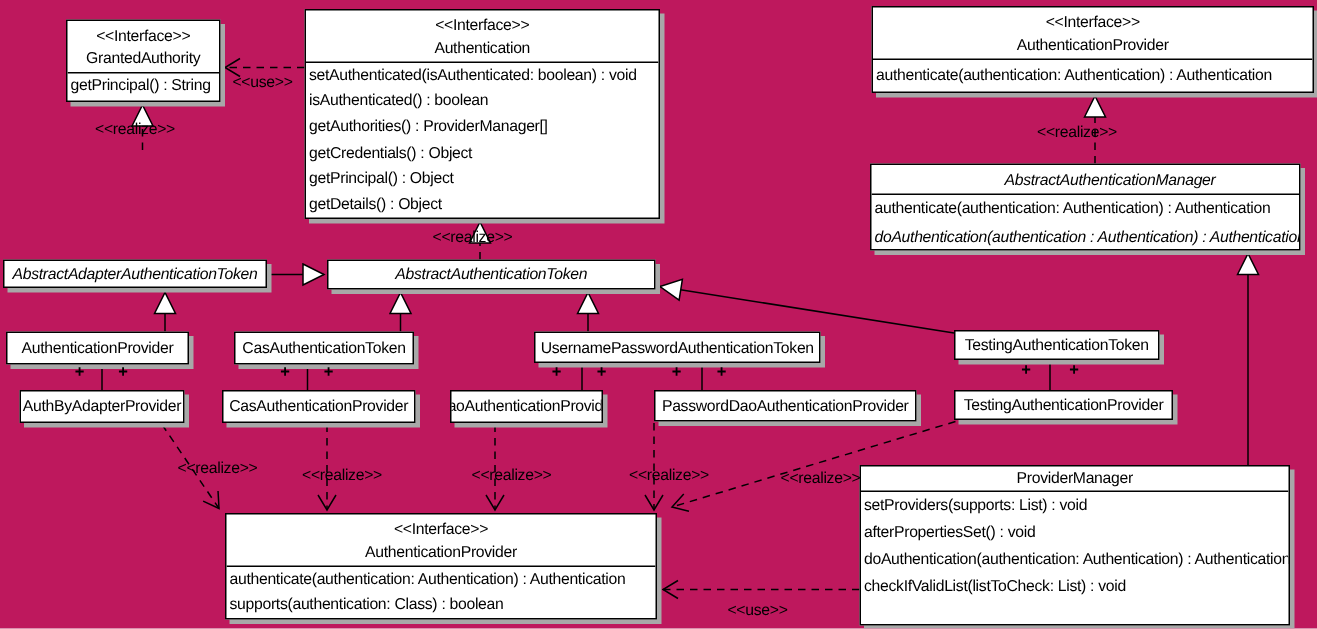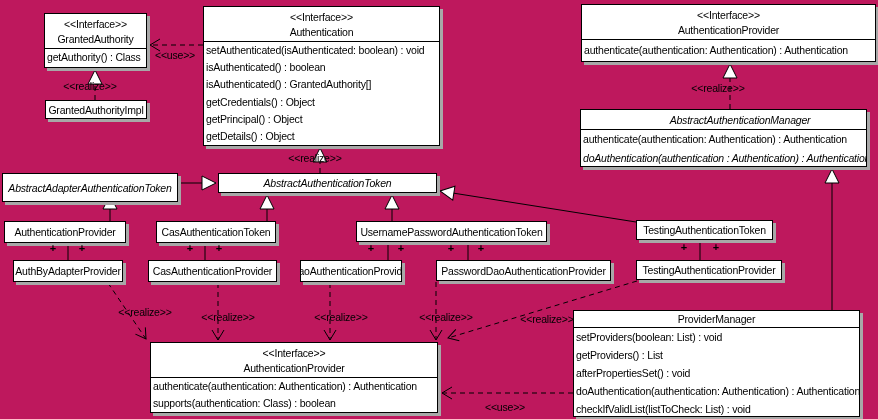--- a/index.html
+++ b/index.html
@@ -68,37 +68,34 @@
     <path d="M468,242 L468,260" stroke="#000" fill="none"></path>
     <path d="M700,240 L700,260" stroke="#000" fill="none"></path>
   </svg>
 
   <div class="uml-box" style="left:44px;top:13px;width:103px;height:55px">
     <div class="hdr">
       <div class="stereo">&lt;&lt;Interface&gt;&gt;</div>
       <div class="cname">GrantedAuthority</div>
     </div>
     <div class="methods">
-      <div class="m">getAuthority() : Class</div>
-    </div>
-  </div>
-
-  <div class="uml-box single" style="left:45px;top:100px;width:102px;height:19px">
-    <div class="cname">GrantedAuthorityImpl</div>
-  </div>
+      <div class="m">getPrincipal() : String</div>
+    </div>
+  </div>
+
 
   <div class="uml-box" style="left:203px;top:6px;width:237px;height:140px">
     <div class="hdr">
       <div class="stereo">&lt;&lt;Interface&gt;&gt;</div>
       <div class="cname">Authentication</div>
     </div>
     <div class="methods">
       <div class="m">setAuthenticated(isAuthenticated: boolean) : void</div>
       <div class="m">isAuthenticated() : boolean</div>
-      <div class="m">isAuthenticated() : GrantedAuthority[]</div>
+      <div class="m">getAuthorities() : ProviderManager[]</div>
       <div class="m">getCredentials() : Object</div>
       <div class="m">getPrincipal() : Object</div>
       <div class="m">getDetails() : Object</div>
     </div>
   </div>
 
   <div class="uml-box rows-20" style="left:581px;top:4px;width:295px;height:58px">
     <div class="hdr">
       <div class="stereo">&lt;&lt;Interface&gt;&gt;</div>
       <div class="cname">AuthenticationProvider</div>
@@ -111,21 +108,21 @@
   <div class="uml-box abstract rows-19 hdr-slim" style="left:580px;top:109px;width:287px;height:58px">
     <div class="hdr">
       <div class="cname" style="line-height:18px">AbstractAuthenticationManager</div>
     </div>
     <div class="methods">
       <div class="m">authenticate(authentication: Authentication) : Authentication</div>
       <div class="m it">doAuthentication(authentication : Authentication) : Authentication</div>
     </div>
   </div>
 
-  <div class="uml-box abstract single" style="left:2px;top:173px;width:176px;height:29px">
+  <div class="uml-box abstract single" style="left:2px;top:173px;width:176px;height:19px">
     <div class="cname">AbstractAdapterAuthenticationToken</div>
   </div>
 
   <div class="uml-box abstract single" style="left:218px;top:173px;width:219px;height:20px">
     <div class="cname">AbstractAuthenticationToken</div>
   </div>
 
   <div class="uml-box single" style="left:4px;top:221px;width:122px;height:22px">
     <div class="cname">AuthenticationProvider</div>
   </div>
@@ -171,22 +168,21 @@
       <div class="m">authenticate(authentication: Authentication) : Authentication</div>
       <div class="m">supports(authentication: Class) : boolean</div>
     </div>
   </div>
 
   <div class="uml-box rows-18 hdr-slim" style="left:573px;top:310px;width:287px;height:107px">
     <div class="hdr">
       <div class="cname">ProviderManager</div>
     </div>
     <div class="methods">
-      <div class="m">setProviders(boolean: List) : void</div>
-      <div class="m">getProviders() : List</div>
+      <div class="m">setProviders(supports: List) : void</div>
       <div class="m">afterPropertiesSet() : void</div>
       <div class="m">doAuthentication(authentication: Authentication) : Authentication</div>
       <div class="m">checkIfValidList(listToCheck: List) : void</div>
     </div>
   </div>
 
   <span class="lbl" style="left:175px;top:49px">&lt;&lt;use&gt;&gt;</span>
   <span class="lbl" style="left:90px;top:80px">&lt;&lt;realize&gt;&gt;</span>
   <span class="lbl" style="left:315px;top:152px">&lt;&lt;realize&gt;&gt;</span>
   <span class="lbl" style="left:718px;top:82px">&lt;&lt;realize&gt;&gt;</span>

